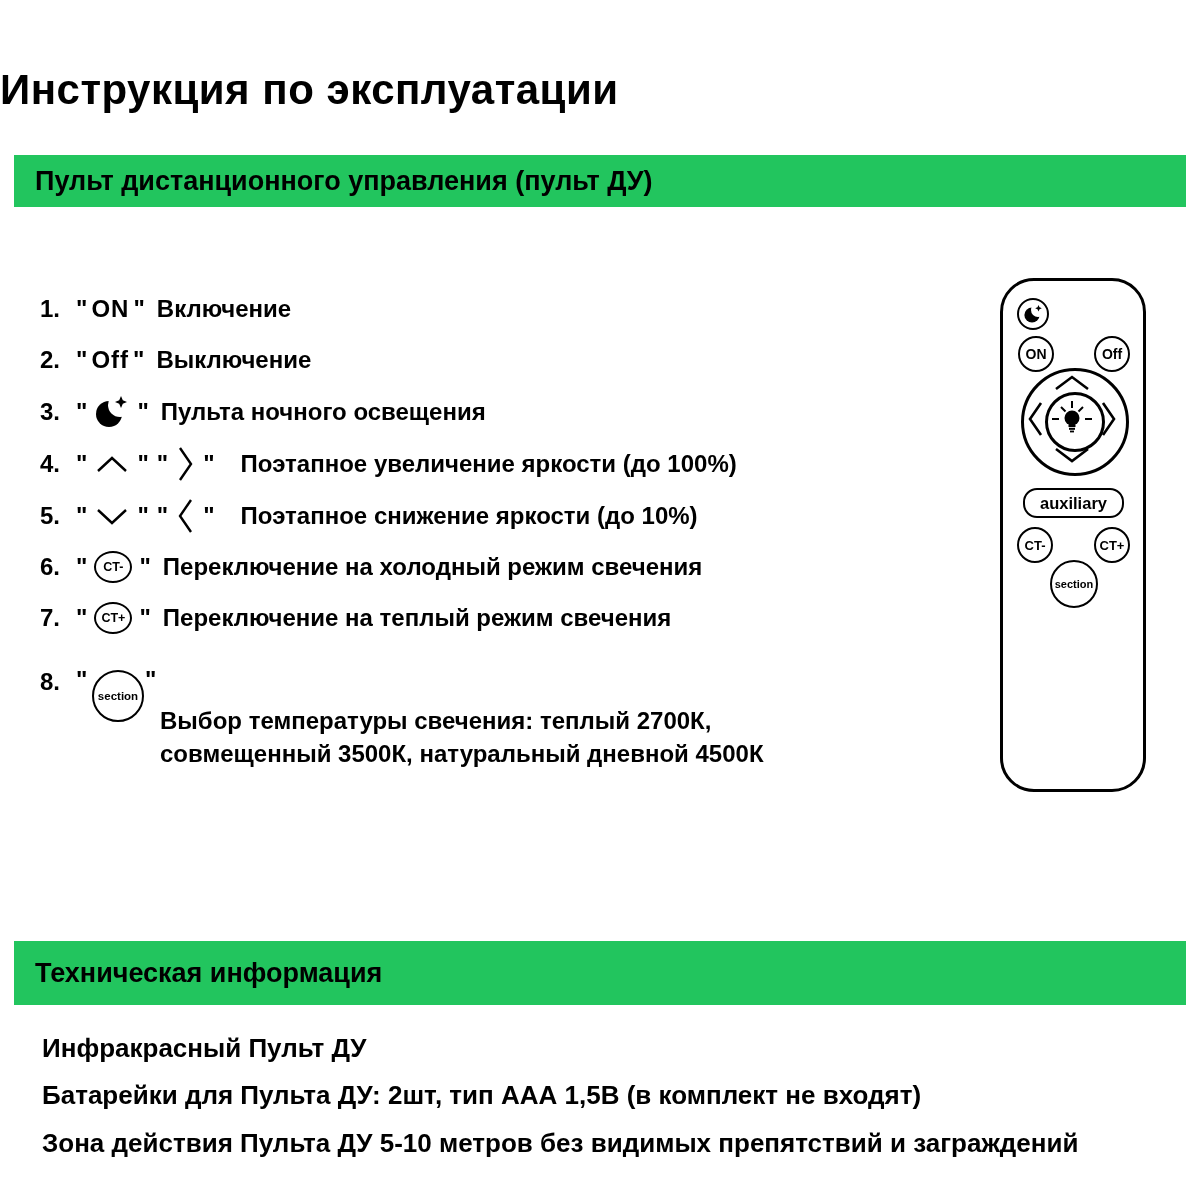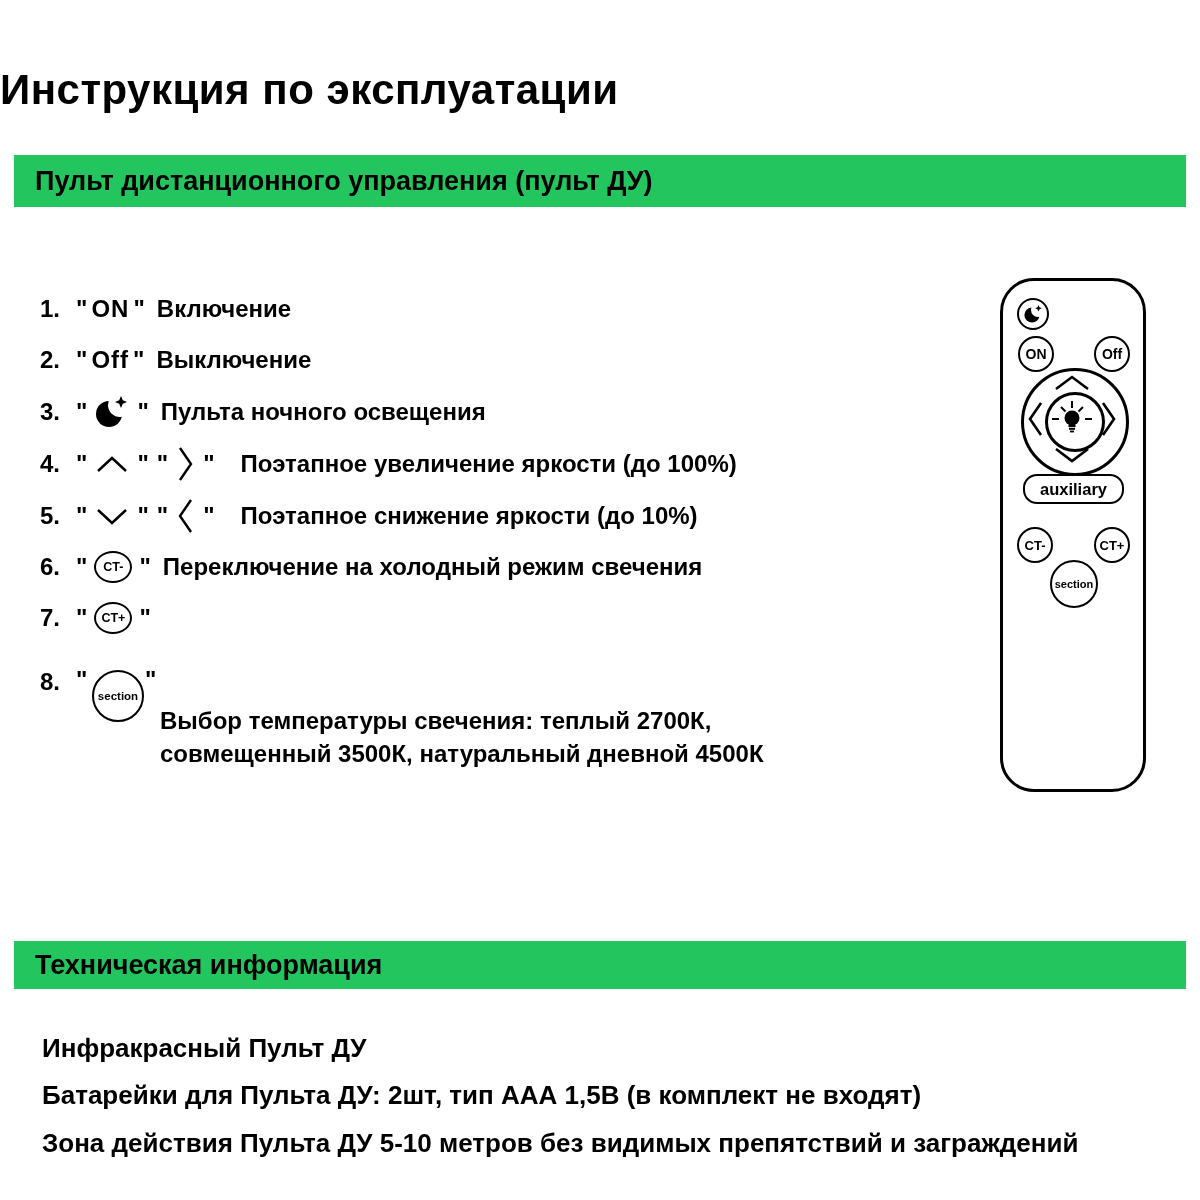--- a/index.html
+++ b/index.html
@@ -3,21 +3,21 @@
 <meta charset="utf-8">
 <style>
   html,body{margin:0;padding:0;background:#fff;}
   .page{position:relative;width:1200px;height:1200px;background:#ffffff;overflow:hidden;
         font-family:"Liberation Sans","DejaVu Sans",sans-serif;color:#000;font-weight:bold;}
   .title{position:absolute;left:0;top:66px;width:1200px;text-align:left;
          font-size:42px;font-weight:bold;letter-spacing:0.5px;}
   .bar{position:absolute;left:14px;width:1151px;background:#22c55e;display:flex;align-items:center;
        padding-left:21px;font-size:27px;font-weight:bold;}
   .bar1{top:155px;height:52px;}
-  .bar2{top:941px;height:48px;}
+  .bar2{top:941px;height:64px;}
   .li{position:absolute;left:40px;height:44px;display:flex;align-items:center;
       font-size:24px;font-weight:bold;white-space:nowrap;}
   .num{margin-right:12px;}
   .q{margin:0 4px;}
   .lbl{letter-spacing:1px;}
   .desc{margin-left:8px;}
   .desc-far{margin-left:22px;}
   .icon{display:inline-block;line-height:0;}
   .ct-badge{display:inline-flex;align-items:center;justify-content:center;width:34px;height:28px;
             border:2.5px solid #000;border-radius:50%;font-size:12.5px;font-weight:bold;letter-spacing:0;}
@@ -28,21 +28,21 @@
   
   .remote{position:absolute;left:1000px;top:278px;width:140px;height:508px;
           border:3px solid #000;border-radius:34px;background:#fff;}
   .rbtn{position:absolute;border:2.5px solid #000;border-radius:50%;background:#fff;
         display:flex;align-items:center;justify-content:center;font-weight:bold;}
   .r-moon{left:14px;top:17px;width:28px;height:28px;}
   .r-on{left:15px;top:55px;width:32px;height:32px;font-size:14px;}
   .r-off{left:91px;top:55px;width:32px;height:32px;font-size:14px;}
   .nav-outer{position:absolute;left:18px;top:87px;width:102px;height:102px;border:3px solid #000;border-radius:50%;}
   .nav-inner{position:absolute;left:42px;top:111px;width:54px;height:54px;border:3px solid #000;border-radius:50%;}
-  .r-aux{position:absolute;left:20px;top:193px;width:97px;height:26px;border:2.5px solid #000;border-radius:14px;
+  .r-aux{position:absolute;left:20px;top:207px;width:97px;height:26px;border:2.5px solid #000;border-radius:14px;
          display:flex;align-items:center;justify-content:center;font-size:16.5px;font-weight:bold;background:#fff;}
   .r-ctm{left:14px;top:246px;width:32px;height:32px;font-size:13px;}
   .r-ctp{left:91px;top:246px;width:32px;height:32px;font-size:13px;}
   .r-sec{left:47px;top:279px;width:44px;height:44px;font-size:11px;}
   .chev{position:absolute;line-height:0;}
 </style>
 </head>
 <body>
 
 <div class="page">
@@ -130,20 +130,21 @@
     <span class="ct-badge" style="margin:0 3px">CT-</span>
     <span class="q">"</span>
     <span class="desc">Переключение на холодный режим свечения</span>
   </div>
 
   <div class="li" style="top:596px">
     <span class="num">7.</span>
     <span class="q">"</span>
     <span class="ct-badge" style="margin:0 3px">CT+</span>
     <span class="q">"</span>
+    <span class="desc">Переключение на теплый режим свечения</span>
   </div>
 
   <div>
     <span class="abs" style="left:40px;top:668px;font-size:24px;">8.</span>
     <span class="abs" style="left:76px;top:666px;font-size:24px;">"</span>
     <div class="abs sec-badge" style="left:92px;top:670px;">section</div>
     <span class="abs" style="left:145px;top:666px;font-size:24px;">"</span>
     <div class="abs" style="left:160px;top:704px;font-size:24px;line-height:33px;white-space:nowrap;">
       <div>Выбор температуры свечения: теплый 2700К,</div>
       <div>совмещенный 3500К, натуральный дневной 4500К</div>

